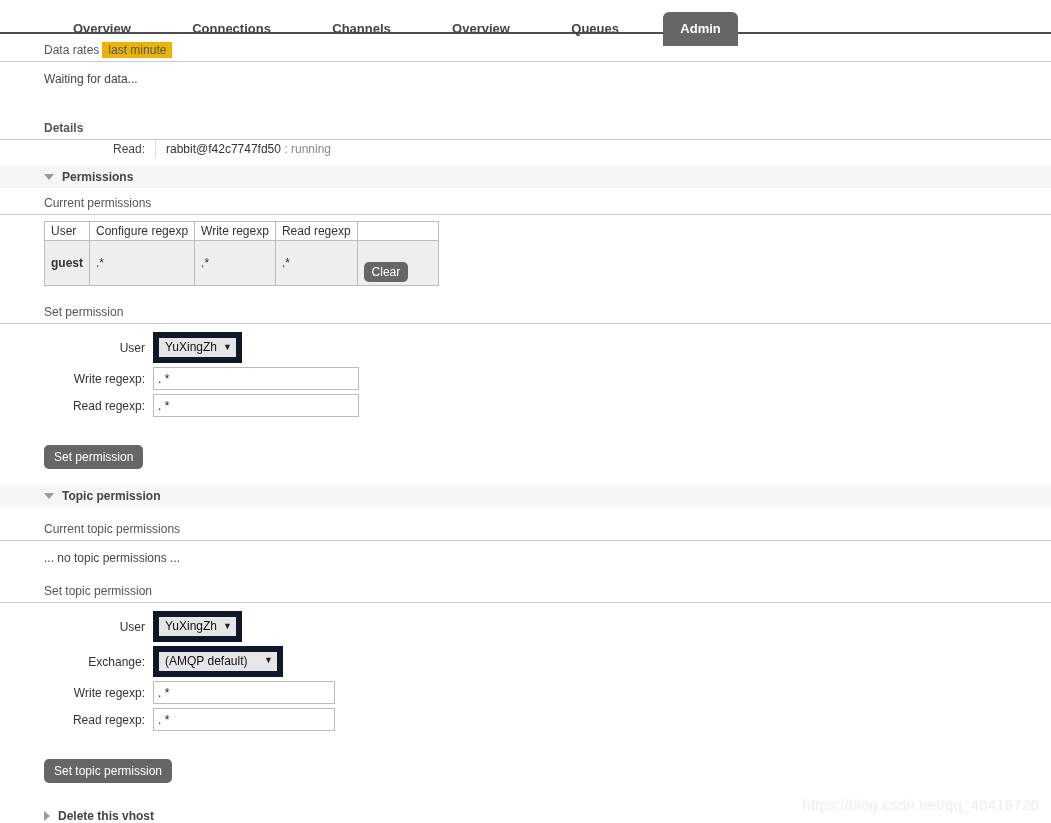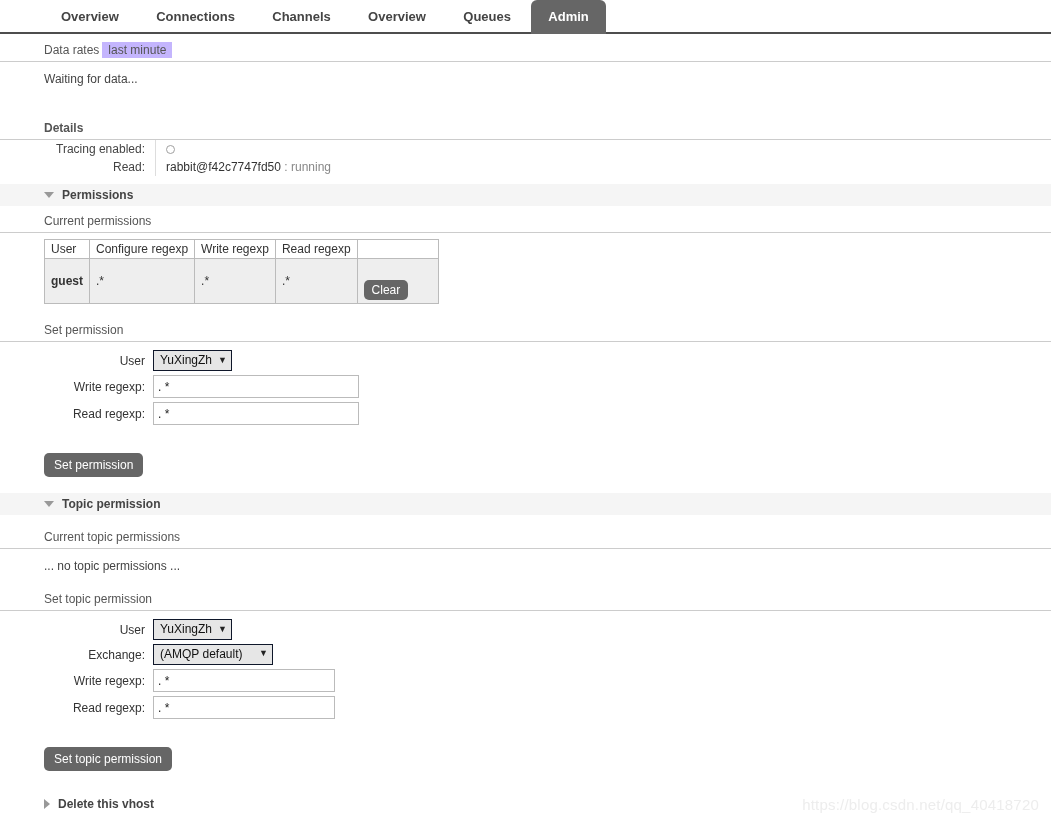--- a/index.html
+++ b/index.html
@@ -25,21 +25,21 @@
     padding-left: 44px;
     box-sizing: border-box;
     border-bottom: 2px solid #4d4d4d;
     background: #ffffff;
   }
   .tab {
     display: inline-block;
     height: 34px;
     line-height: 34px;
     padding: 0 17px;
-    margin: 0;
+    margin: 12px;
     font-size: 13px;
     font-weight: bold;
     color: #444444;
     text-align: center;
     cursor: pointer;
     border-radius: 6px 6px 0 0;
     vertical-align: top;
     box-sizing: border-box;
   }
   .tab.active {
@@ -54,21 +54,21 @@
   .sectionlabel {
     font-size: 12px;
     color: #555555;
     padding: 8px 0 3px 44px;
     border-bottom: 1px solid #cccccc;
     margin: 0 0 0 0;
     line-height: 15px;
   }
   .sectionlabel .subtab {
     display: inline-block;
-    background: #c4b5fd;
+    background: #eab308;
     color: #555555;
     padding: 1px 6px;
     margin-left: 3px;
     line-height: 14px;
   }
   .plainline {
     padding: 10px 0 0 44px;
     font-size: 12px;
     color: #444444;
   }
@@ -202,21 +202,21 @@
     padding-right: 8px;
     color: #333333;
     white-space: nowrap;
   }
   .formtable td.ctl {
     padding-left: 0;
   }
   .fakeselect {
     display: inline-block;
     background: #e6e6e6;
-    border: 1px solid #0f172a;
+    border: 6px solid #0f172a;
     color: #111111;
     font-size: 12px;
     height: 19px;
     line-height: 19px;
     padding: 0 4px 0 6px;
     box-sizing: content-box;
     white-space: nowrap;
     cursor: pointer;
   }
   .fakeselect .caret {
@@ -280,26 +280,20 @@
 
   <div class="sectionlabel">
     <span>Data rates</span><span class="subtab">last minute</span>
   </div>
   <div class="plainline">Waiting for data...</div>
 
   <div class="sectionlabel" style="margin-top:27px;font-weight:bold;">Details</div>
 
   <table class="kvtable">
     <tbody>
-        <tr>
-      <td class="k">Tracing enabled:</td>
-      <td class="v">
-        <span class="radio-dot"></span>
-      </td>
-    </tr>
     <tr>
       <td class="k">Read:</td>
       <td class="v">
         <span>rabbit@f42c7747fd50</span><span class="muted">&nbsp;</span><span class="muted">:</span>
         <span class="muted">running</span>
       </td>
     </tr>
   </tbody>
     </table>
 

